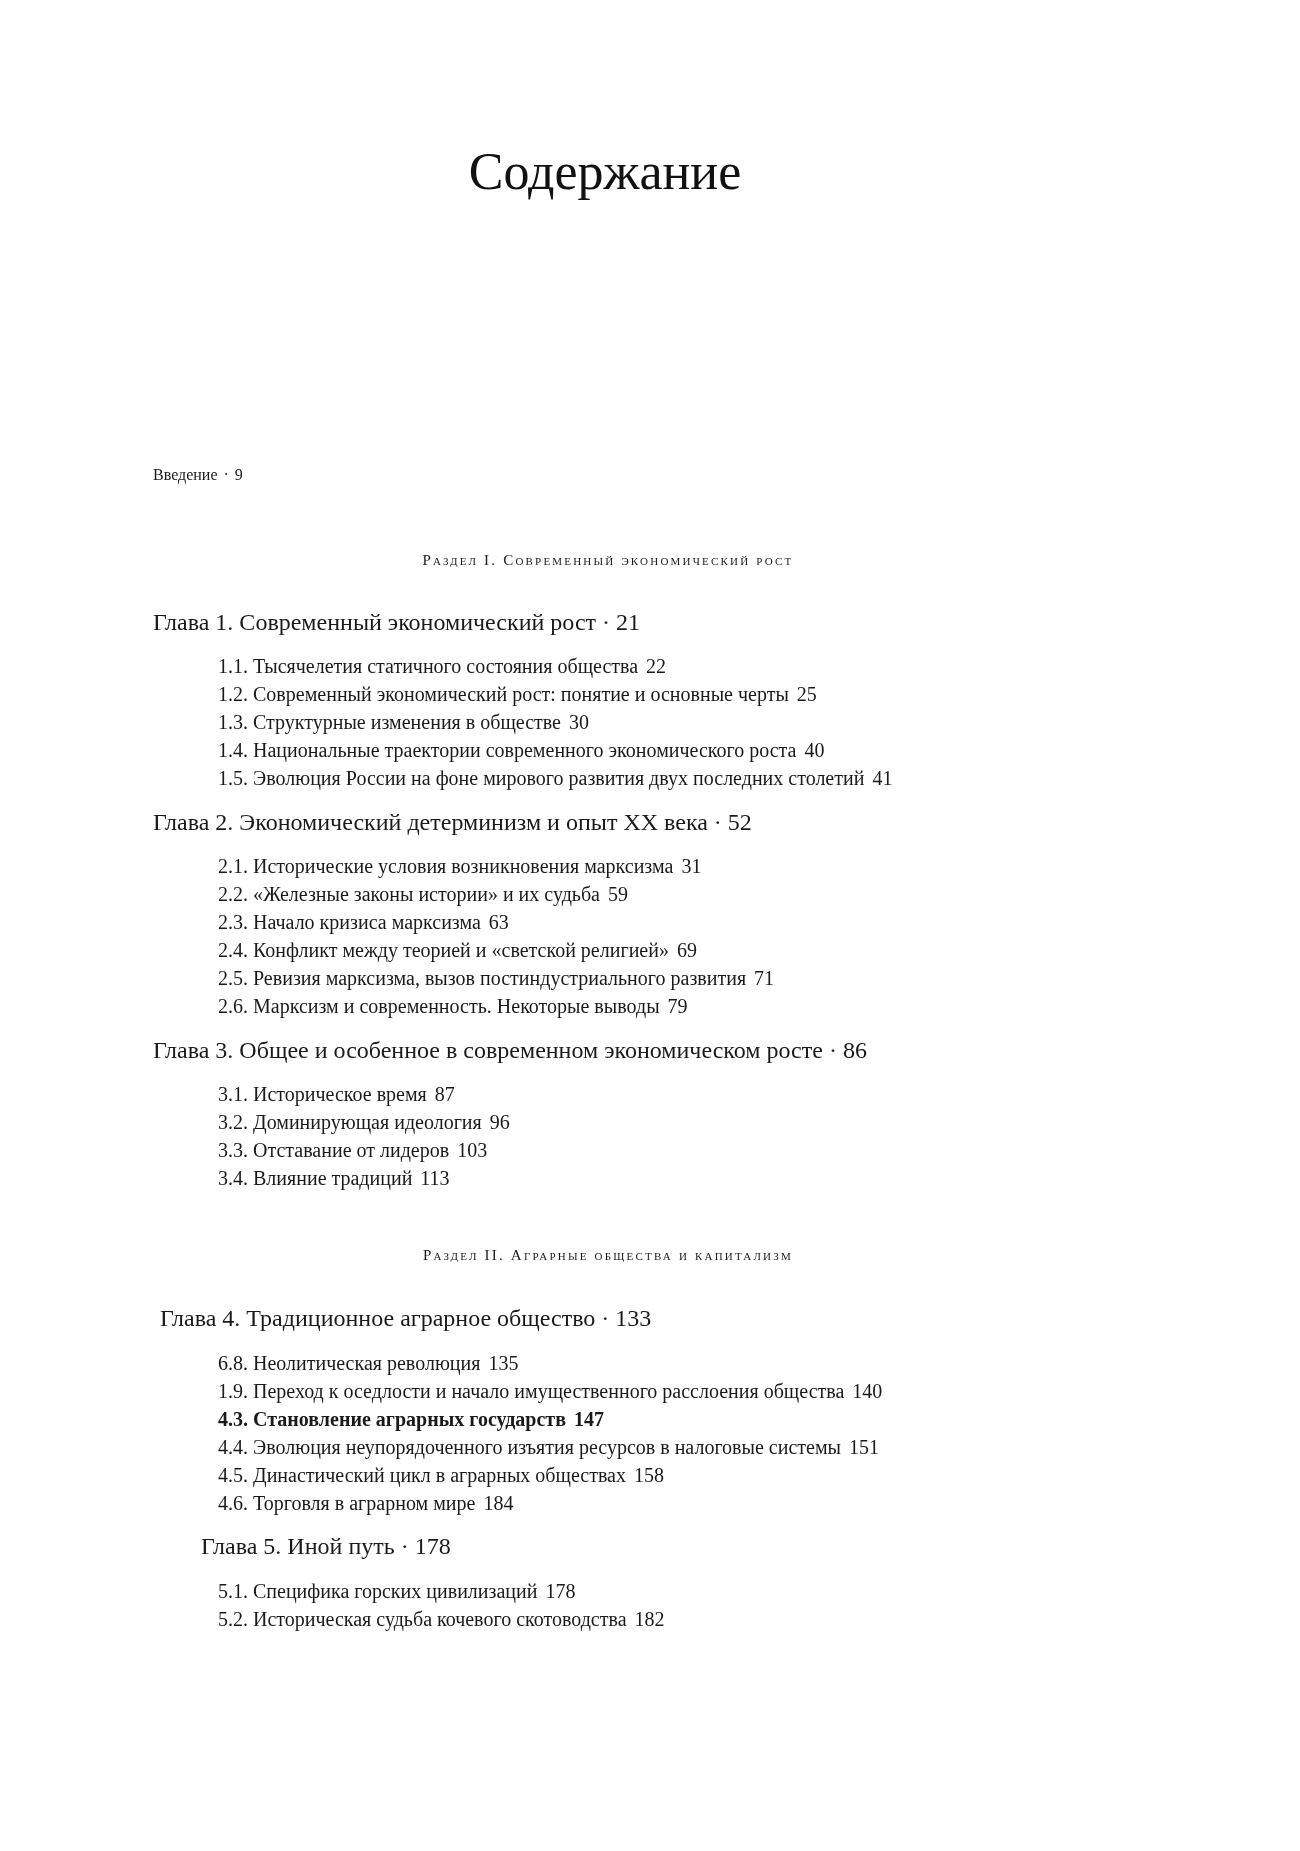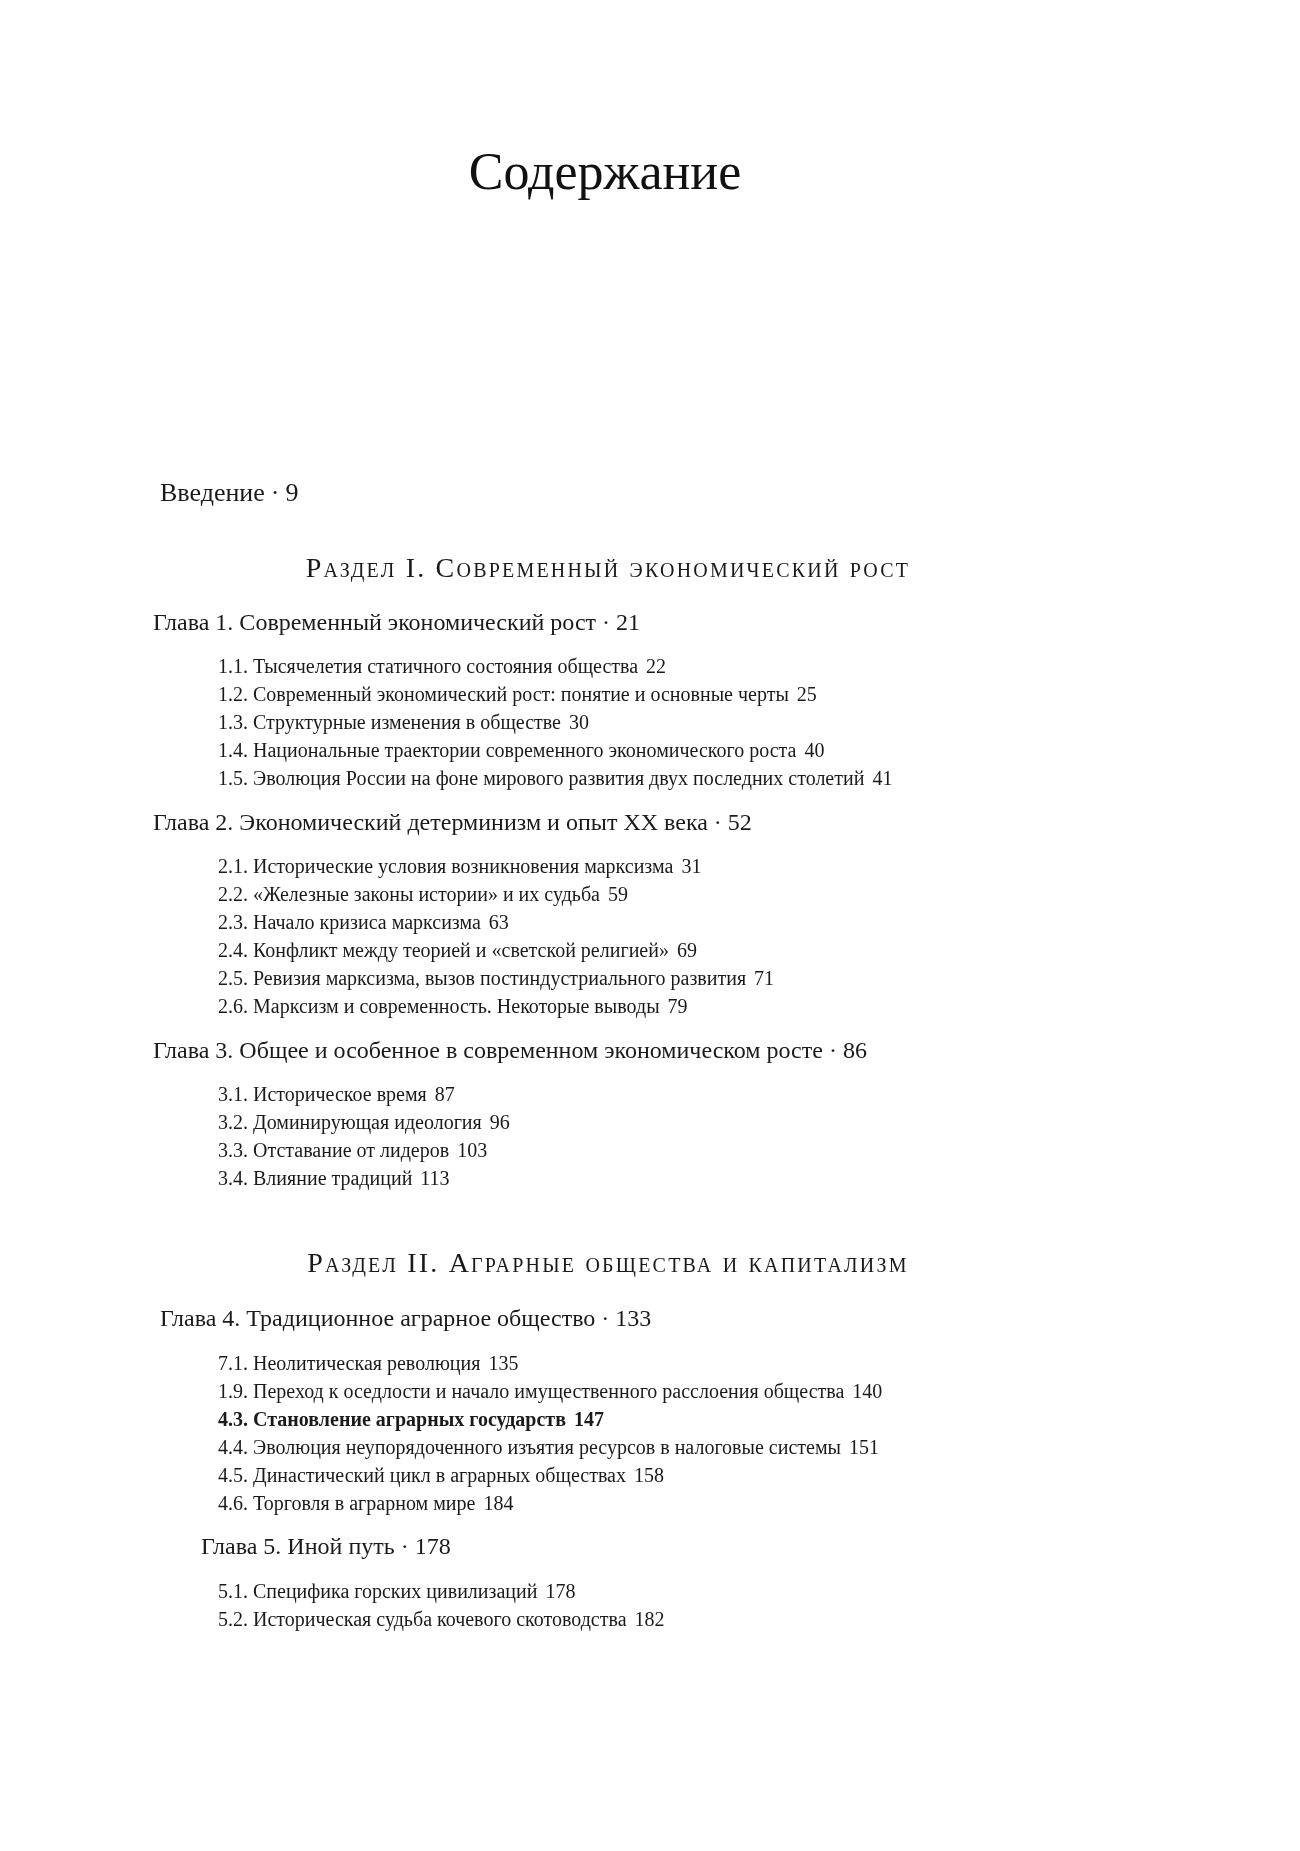--- a/index.html
+++ b/index.html
@@ -1,21 +1,21 @@
 <!DOCTYPE html>
 <html><head>
 <meta charset="utf-8">
 <style>
   html, body { margin: 0; padding: 0; background: #ffffff; }
   body { width: 1300px; height: 1851px; position: relative; overflow: hidden;
          font-family: "Liberation Serif", "DejaVu Serif", serif; color: #1a1a1a; }
   .abs { position: absolute; white-space: nowrap; }
   .title { left: 0; width: 1210px; text-align: center; top: 142px; font-size: 52px; color: #111; }
-  .intro { font-size: 26px; left: 160px; margin-top: 12px; }
-  .section { left: 0; width: 1216px; text-align: center; font-size: 28px; font-variant: small-caps; letter-spacing: 2.2px; }
+  .intro { font-size: 16px; left: 153px; }
+  .section { left: 0; width: 1216px; text-align: center; font-size: 15px; font-variant: small-caps; letter-spacing: 2.2px; }
   .chapter { font-size: 24px; }
   .sub { font-size: 20px; left: 218px; }
   .sep { margin: 0 6px; }
   .pn { margin-left: 8px; }
 </style>
 </head>
 <body>
 
 <div class="abs title">Содержание</div>
 
@@ -50,21 +50,21 @@
 <div class="abs sub" style="top:1083px;"><span>3.1. Историческое время</span><span class="pn">87</span></div>
 <div class="abs sub" style="top:1111px;"><span>3.2. Доминирующая идеология</span><span class="pn">96</span></div>
 <div class="abs sub" style="top:1139px;"><span>3.3. Отставание от лидеров</span><span class="pn">103</span></div>
 <div class="abs sub" style="top:1167px;"><span>3.4. Влияние традиций</span><span class="pn">113</span></div>
 
 <div class="abs section" style="top:1247px;">Раздел II. Аграрные общества и капитализм</div>
 
 <div class="abs chapter" style="top:1305px; left:160px;">
   <span>Глава 4. Традиционное аграрное общество</span><span class="sep">·</span><span>133</span>
 </div>
-<div class="abs sub" style="top:1352px;"><span>7.1. Неолитическая революция</span><span class="pn">135</span></div>
+<div class="abs sub" style="top:1352px;"><span>6.8. Неолитическая революция</span><span class="pn">135</span></div>
 <div class="abs sub" style="top:1380px;"><span>1.9. Переход к оседлости и начало имущественного расслоения общества</span><span class="pn">140</span></div>
 <div class="abs sub" style="top:1408px;font-weight:bold;"><span>4.3. Становление аграрных государств</span><span class="pn">147</span></div>
 <div class="abs sub" style="top:1436px;"><span>4.4. Эволюция неупорядоченного изъятия ресурсов в налоговые системы</span><span class="pn">151</span></div>
 <div class="abs sub" style="top:1464px;"><span>4.5. Династический цикл в аграрных обществах</span><span class="pn">158</span></div>
 <div class="abs sub" style="top:1492px;"><span>4.6. Торговля в аграрном мире</span><span class="pn">184</span></div>
 
 <div class="abs chapter" style="top:1533px; left:153px;margin-left:48px;">
   <span>Глава 5. Иной путь</span><span class="sep">·</span><span>178</span>
 </div>
 <div class="abs sub" style="top:1580px;"><span>5.1. Специфика горских цивилизаций</span><span class="pn">178</span></div>

